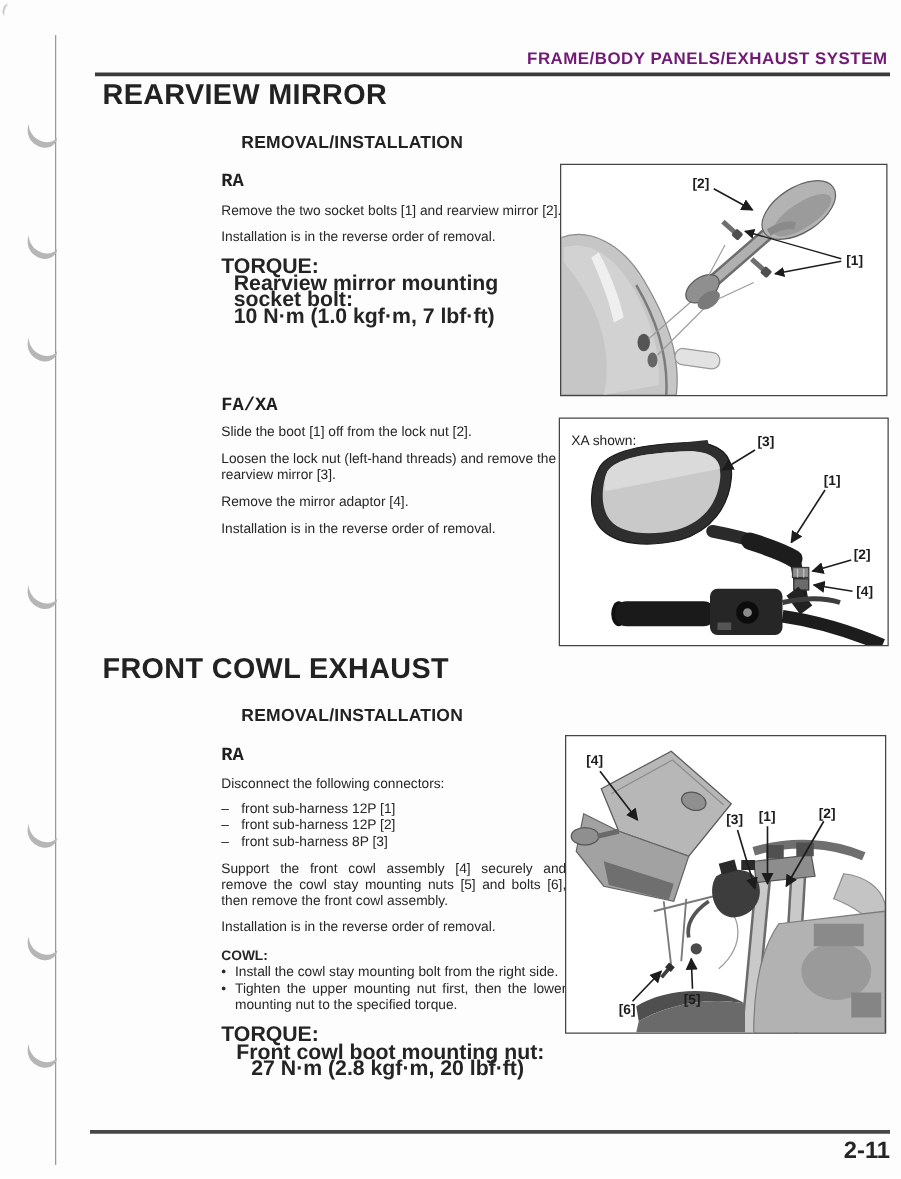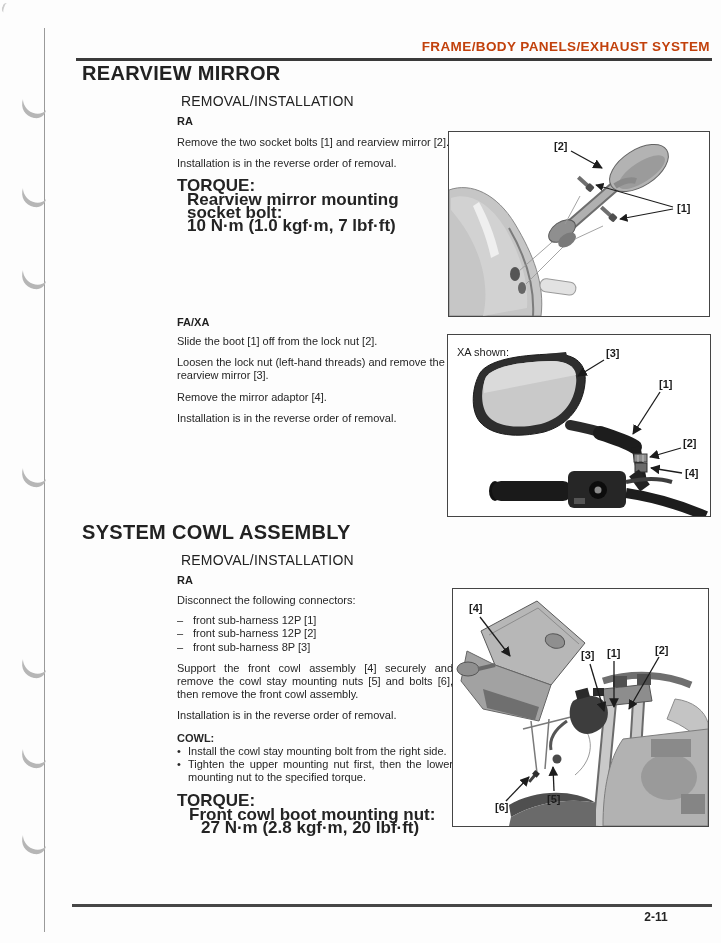--- a/index.html
+++ b/index.html
@@ -5,29 +5,29 @@
   html,body{margin:0;padding:0;background:#ffffff;}
   .page{
     position:relative;width:721px;height:943px;background:#fdfdfd;overflow:hidden;
     font-family:"Liberation Sans", sans-serif;color:#1f1f1f;
   }
   
   .edge-line{position:absolute;left:44px;top:28px;width:1px;height:904px;background:#9a9a9a;}
   .corner-mark{position:absolute;left:2px;top:3px;width:5px;height:10px;border-left:2px solid #b9b9b9;border-radius:50%;transform:rotate(18deg);opacity:.7;}
   .crescent{position:absolute;left:18px;width:30px;height:25px;}
   
-  .hdr{position:absolute;top:39px;left:200px;width:510px;text-align:right;font-size:13.5px;font-weight:bold;letter-spacing:.4px;color:#c2410c;}
+  .hdr{position:absolute;top:39px;left:200px;width:510px;text-align:right;font-size:13.5px;font-weight:bold;letter-spacing:.4px;color:#701a75;}
   .rule-top{position:absolute;left:76px;top:58px;width:636px;height:3px;background:#3a3a3a;}
   .rule-bottom{position:absolute;left:72px;top:904px;width:640px;height:3px;background:#474747;}
-  .pageno{position:absolute;top:910px;left:600px;width:112px;text-align:center;font-size:12px;font-weight:bold;color:#242424;}
+  .pageno{position:absolute;top:910px;left:600px;width:112px;text-align:right;font-size:19px;font-weight:bold;color:#242424;}
   
-  .h1{position:absolute;left:82px;margin:0;font-size:20px;font-weight:bold;letter-spacing:.3px;color:#222;}
-  .h2{font-size:14px;font-weight:normal;letter-spacing:.2px;color:#222;margin:4px;}
+  .h1{position:absolute;left:82px;margin:0;font-size:23px;font-weight:bold;letter-spacing:.3px;color:#222;}
+  .h2{font-size:14px;font-weight:bold;letter-spacing:.2px;color:#222;margin:16px;}
   .col{position:absolute;left:177px;width:276px;}
-  .model{font-size:11px;font-weight:bold;}
+  .model{font-size:15px;font-weight:bold;font-family:Liberation Mono, monospace;}
   .body{font-size:11px;line-height:13.2px;margin:0;color:#262626;}
   .bold{font-weight:bold;}
   .just{text-align:justify;}
   .nw{white-space:nowrap;}
   .mt6{margin-top:6px;}.mt7{margin-top:7px;}.mt8{margin-top:8px;}
   .mt9{margin-top:9px;}.mt10{margin-top:10px;}
   .torque{font-size:17px;line-height:13.2px;font-weight:bold;color:#242424;}
   .ind1{margin-left:10px;}
   .ind2{margin-left:12px;}
   .ind3{margin-left:24px;}
@@ -183,21 +183,21 @@
       <line class="arrow" x1="156" y1="25" x2="130" y2="41" marker-end="url(#ah2)"></line>
       <text x="211" y="53">[1]</text>
       <line class="arrow" x1="212" y1="57" x2="185" y2="99" marker-end="url(#ah2)"></line>
       <text x="235" y="112">[2]</text>
       <line class="arrow" x1="233" y1="113" x2="202" y2="122" marker-end="url(#ah2)"></line>
       <text x="237" y="142">[4]</text>
       <line class="arrow" x1="234" y1="138" x2="203" y2="133" marker-end="url(#ah2)"></line>
     </svg>
   </div>
 
-  <h1 class="h1" style="top:521px">SYSTEM COWL ASSEMBLY</h1>
+  <h1 class="h1" style="top:521px">FRONT COWL EXHAUST</h1>
 
   <div class="col" style="top:548px">
     <div class="h2">REMOVAL/INSTALLATION</div>
     <div class="model mt6">RA</div>
     <p class="body mt8">Disconnect the following connectors:</p>
     <div class="mt7">
       <div class="body row">
         <span class="dash">–</span>
         <span>front sub-harness 12P [1]</span>
       </div>

